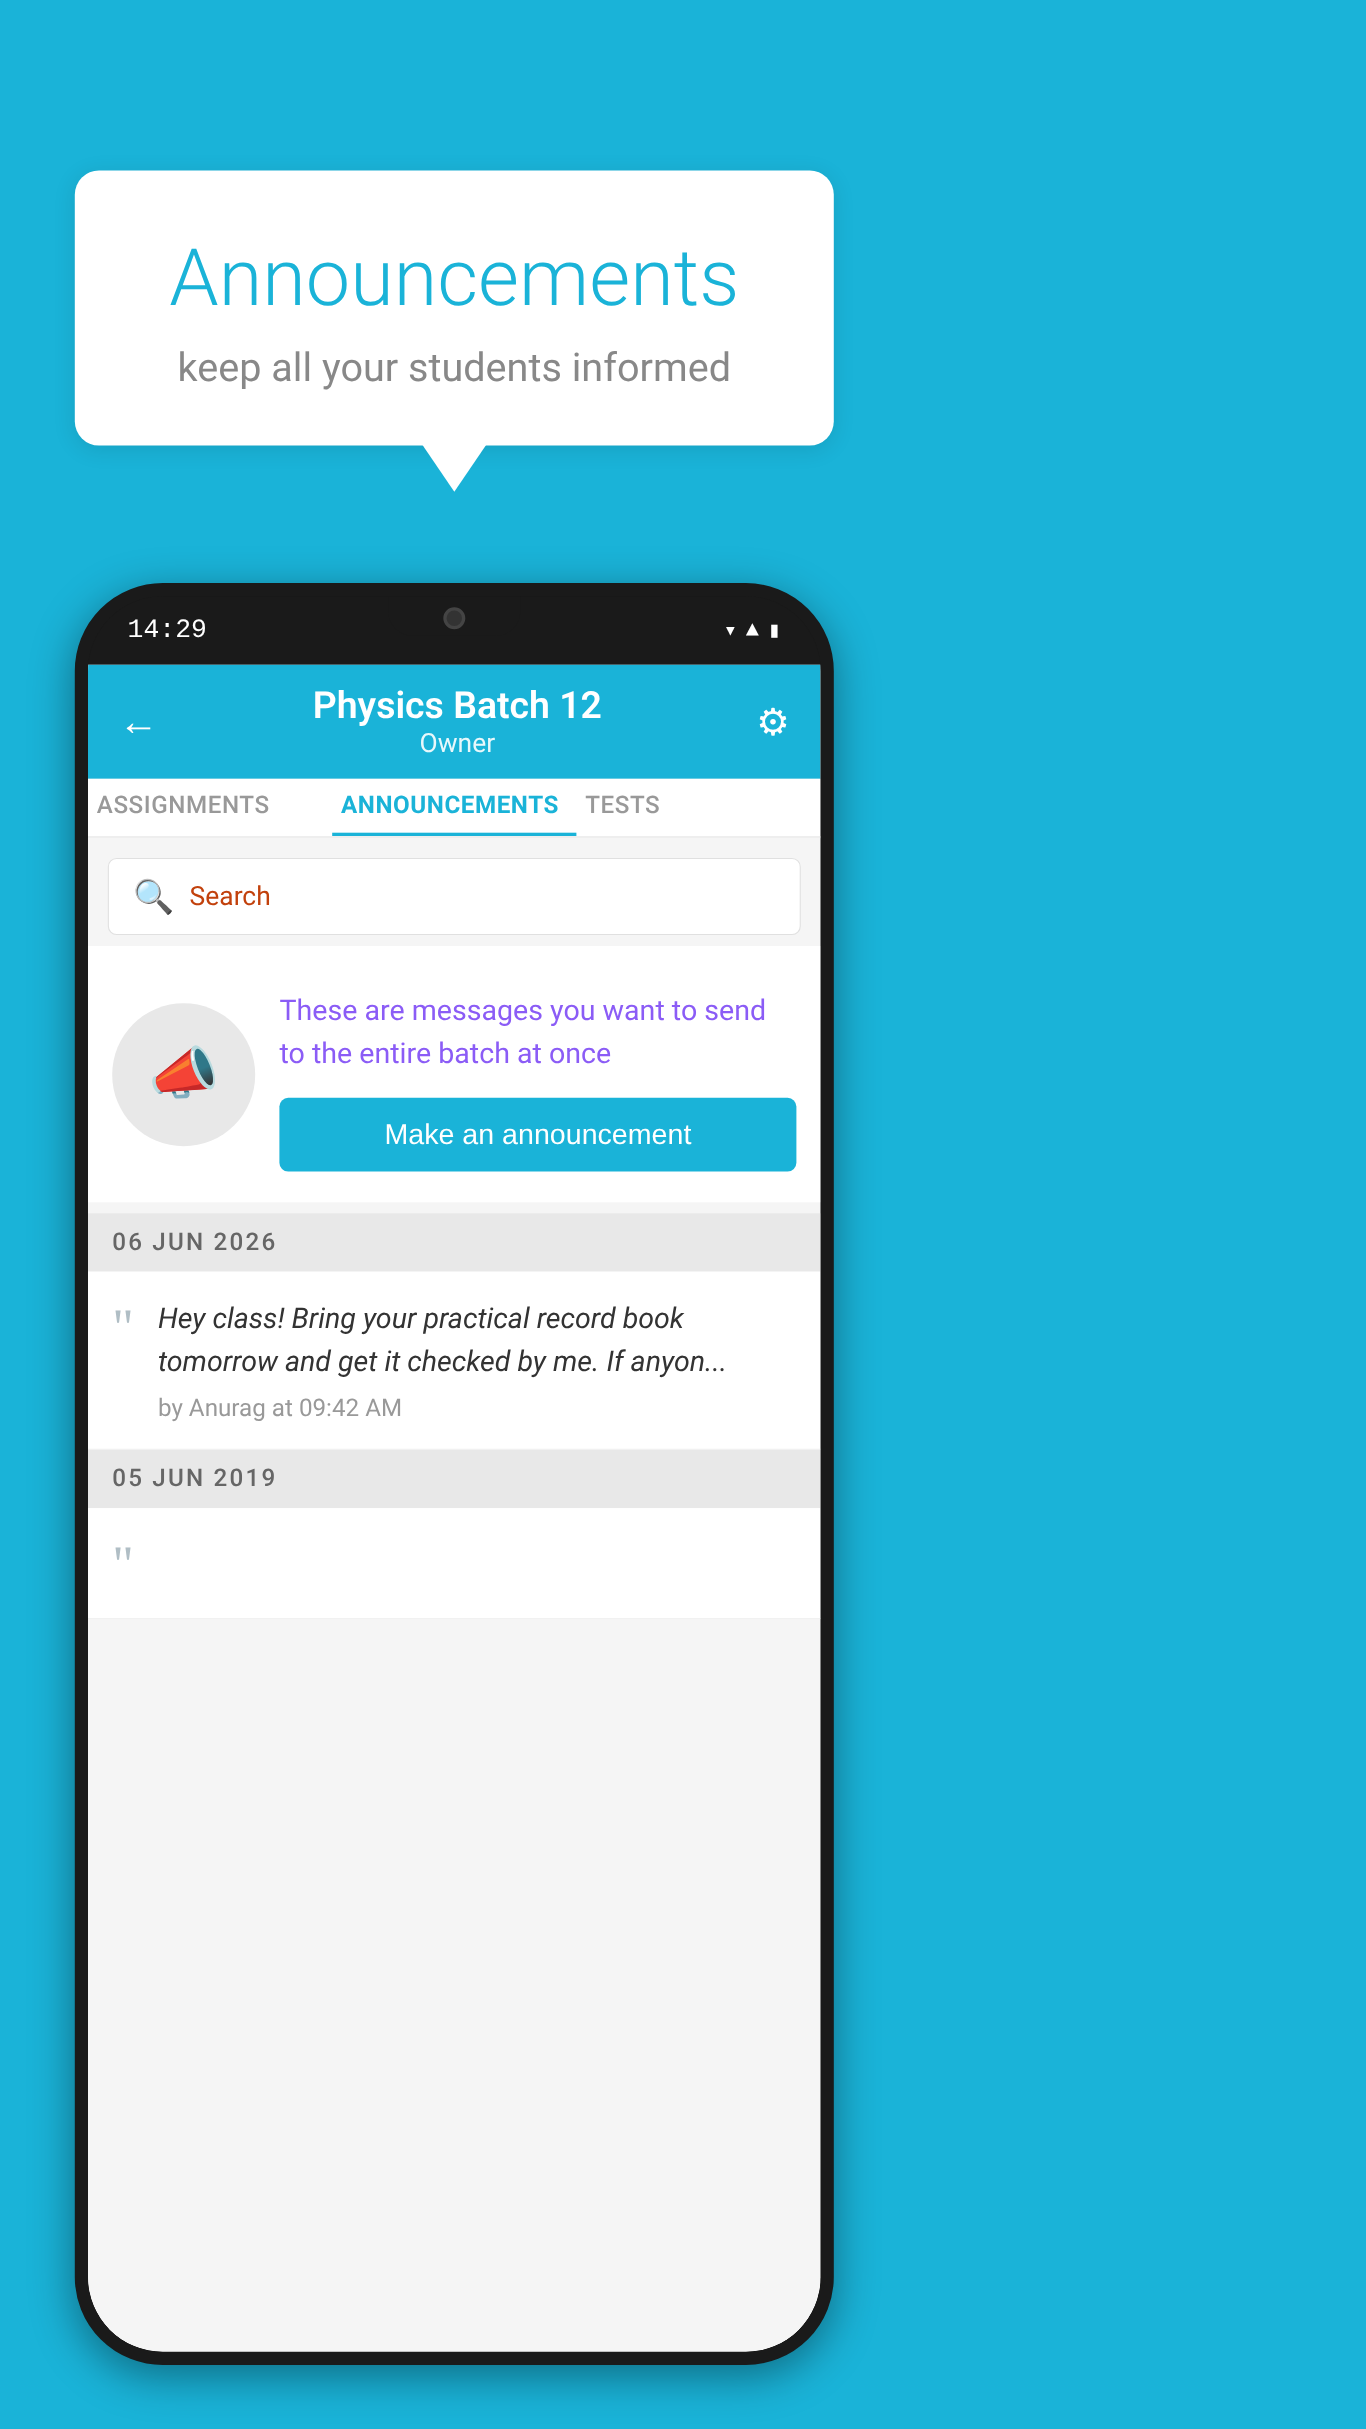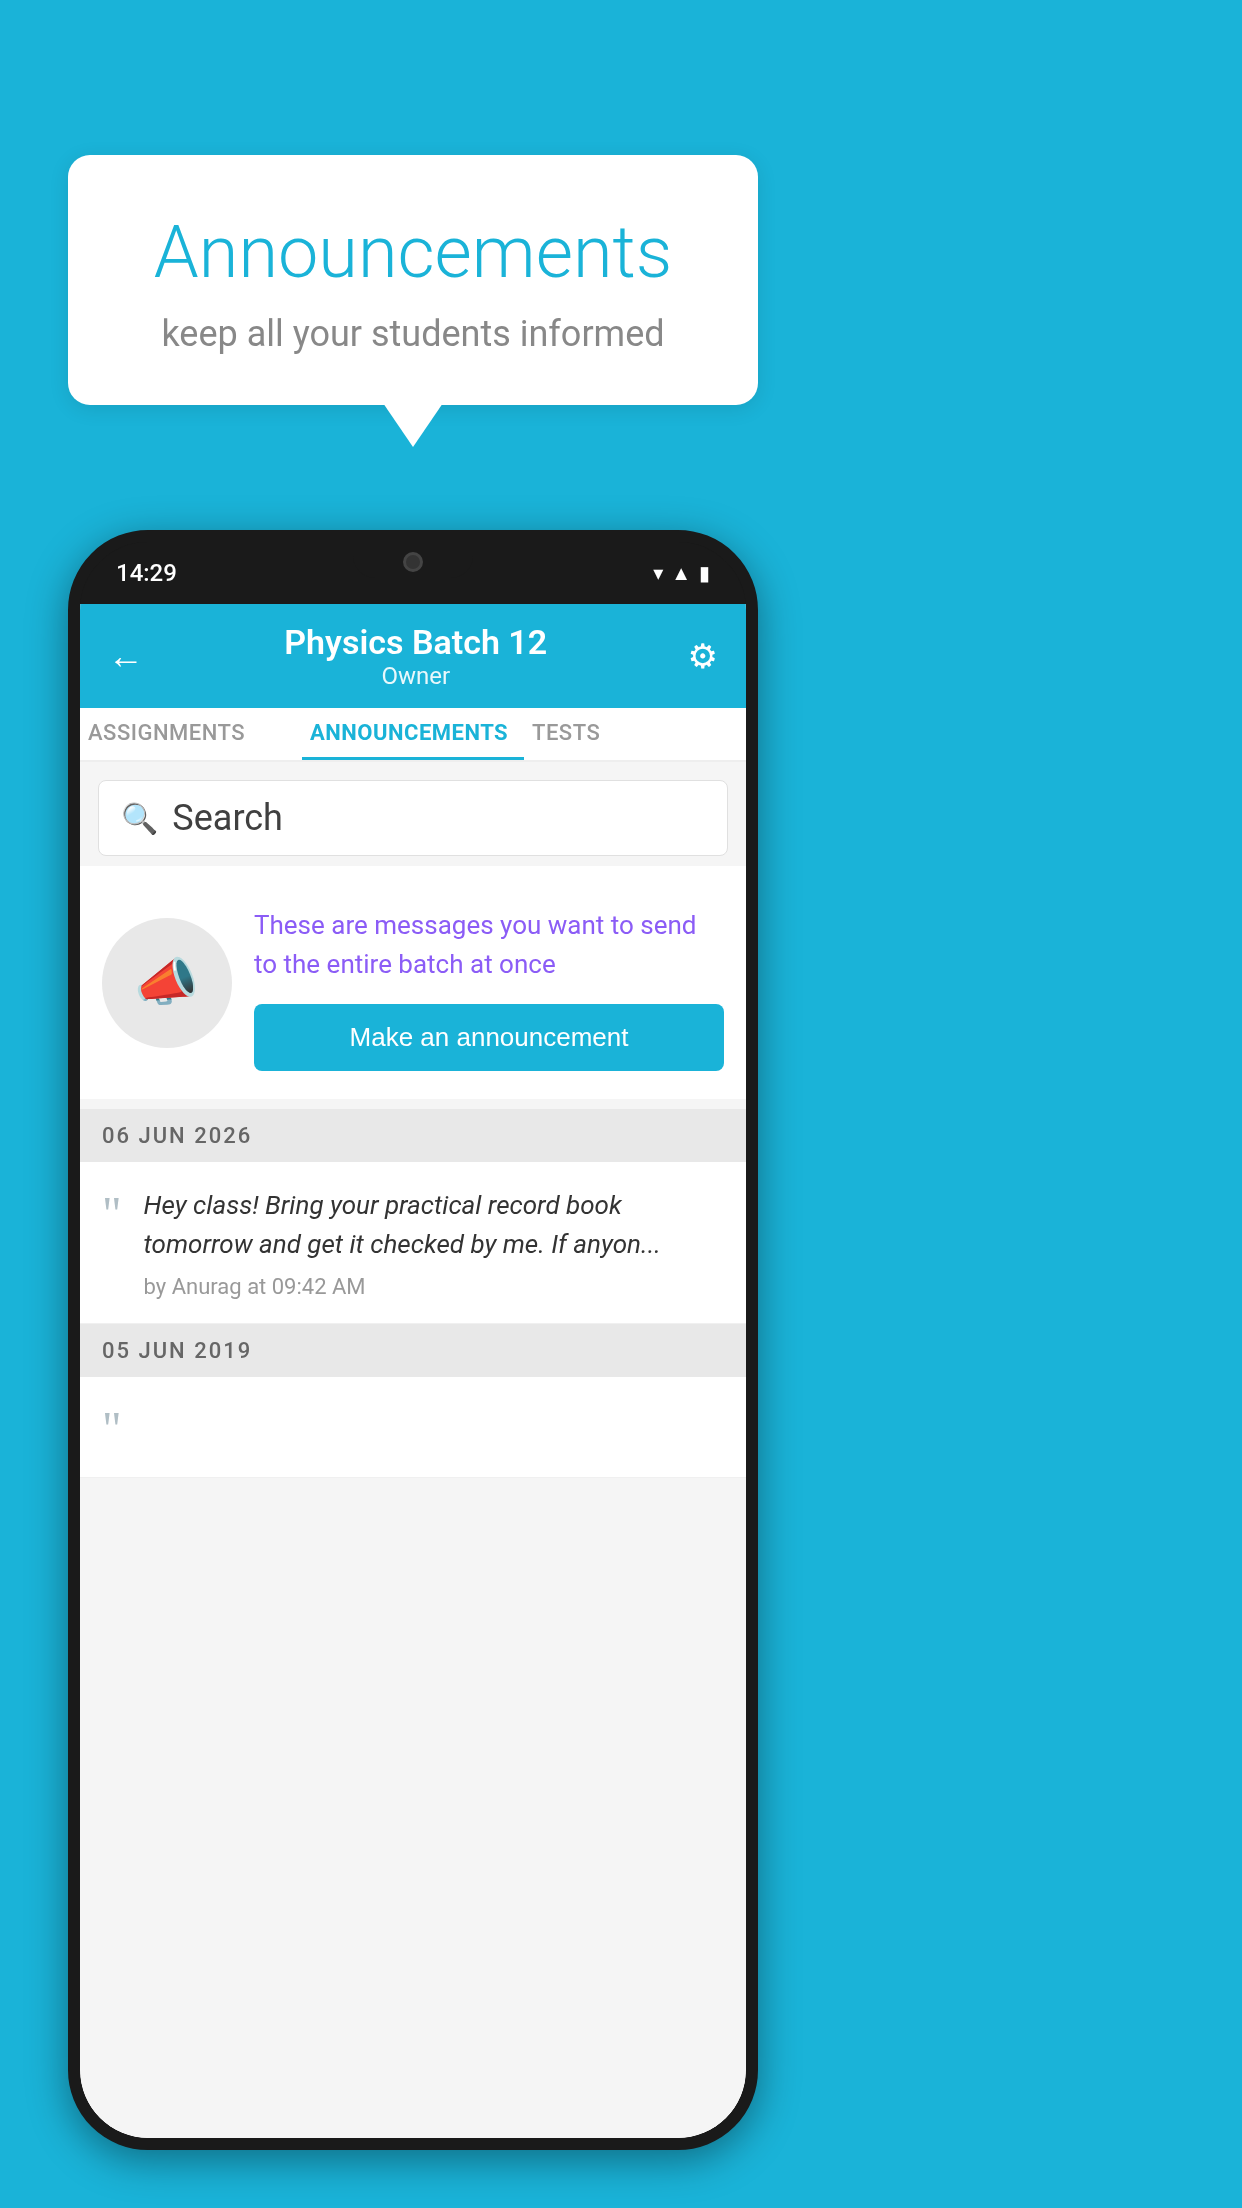--- a/index.html
+++ b/index.html
@@ -68,20 +68,21 @@
 
     
     .phone-top-bar {
       background: #1a1a1a;
       height: 62px;
       display: flex;
       align-items: center;
       justify-content: space-between;
       padding: 0 36px;
       position: relative;
+      font-family: Liberation Mono, monospace;
     }
 
     .phone-notch {
       position: absolute;
       top: 0;
       left: 50%;
       transform: translateX(-50%);
       width: 120px;
       height: 36px;
       background: #1a1a1a;
@@ -207,22 +208,22 @@
       border: 1px solid #e0e0e0;
     }
 
     .search-icon-wrap {
       color: #999;
       font-size: 30px;
       margin-right: 14px;
     }
 
     .search-placeholder {
-      color: #404040;
-      font-size: 36px;
+      color: #c2410c;
+      font-size: 24px;
     }
 
     
     .promo-card {
       background: white;
       margin: 10px 0;
       padding: 28px 22px;
       display: flex;
       align-items: center;
       gap: 22px;

